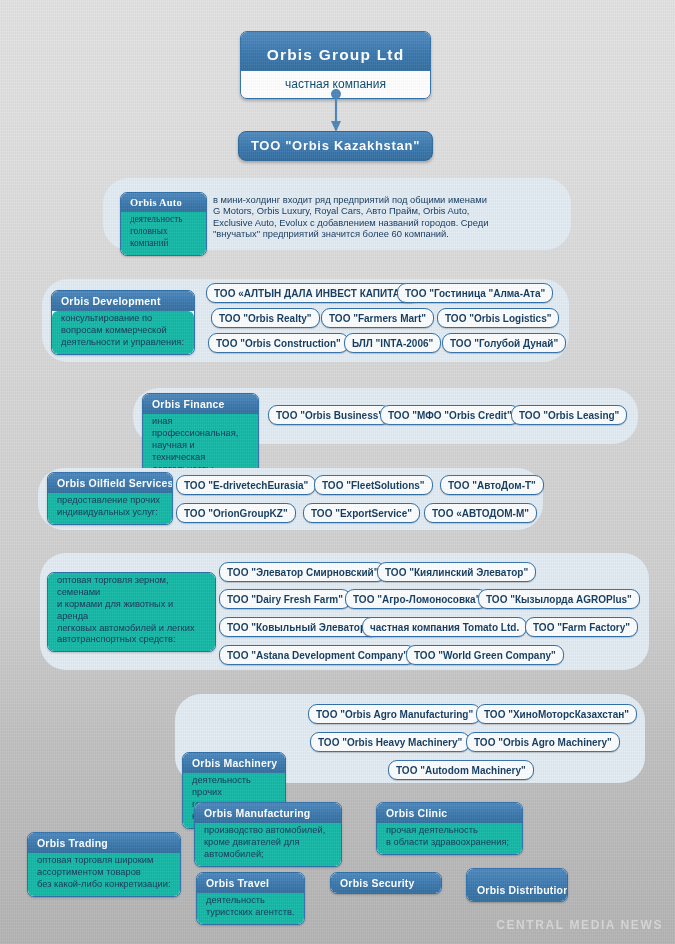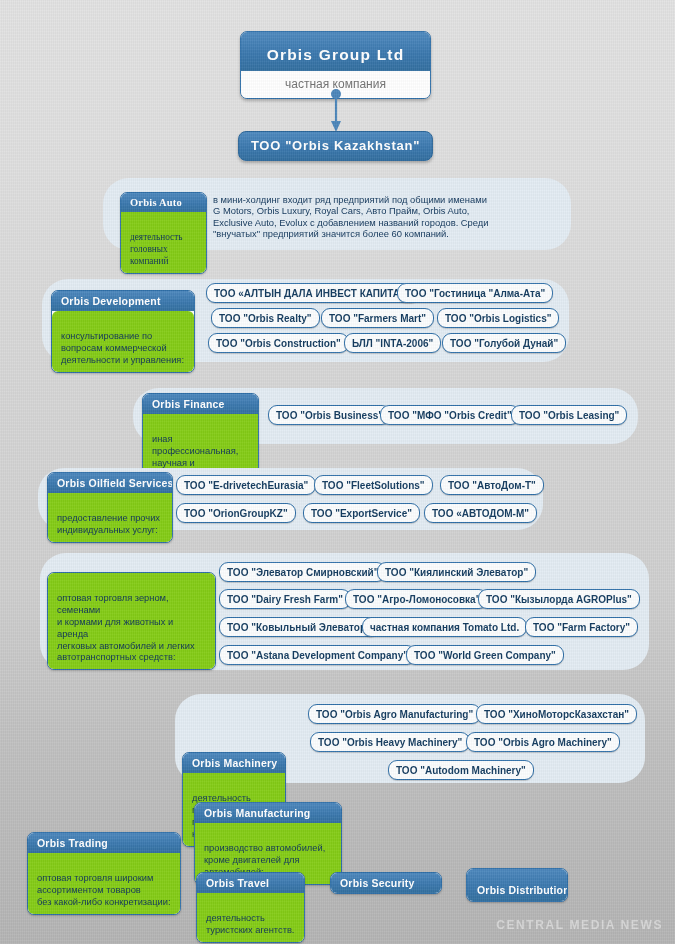--- a/index.html
+++ b/index.html
@@ -28,35 +28,35 @@
     box-shadow:0 1px 1px rgba(0,0,0,.18);
   }
   .unit{position:absolute;border:1.3px solid #2f6fa8;border-radius:7px;overflow:hidden;
         box-shadow:0 1px 2px rgba(0,0,0,.22);background:#fff;}
   .unit .hd{
     background:linear-gradient(to bottom,#4d88bd 0%,#3b78ae 55%,#33709f 100%);
     color:#fff;font-weight:bold;font-size:10.5px;padding:4px 8px 4px 9px;
     letter-spacing:.2px;white-space:nowrap;
   }
   .unit .bd{
-    background:#84cc16;color:#0f3557;font-size:9.3px;line-height:1.28;
-    padding:20px 8px 5px 9px;
+    background:#14b8a6;color:#0f3557;font-size:9.3px;line-height:1.28;
+    padding:2px 8px 5px 9px;
   }
   .unit.noBody .hd{padding:15px 10px 5px 10px;}
 
   
   #top-card{position:absolute;left:240px;top:31px;width:189px;
             border:1.5px solid #2f6fa8;border-radius:7px;overflow:hidden;
             box-shadow:0 2px 3px rgba(0,0,0,.25);}
   #top-card .hd{
     background:linear-gradient(to bottom,#4f8abf 0%,#3b78ae 55%,#336fa0 100%);
     color:#fff;font-weight:bold;font-size:15.5px;text-align:center;
     padding:14px 0 7px;letter-spacing:1.2px;
   }
-  #top-card .bd{background:#fff;color:#737373;font-size:12px;text-align:center;padding:6px 0 7px;}
+  #top-card .bd{background:#fff;color:#0c4a6e;font-size:12px;text-align:center;padding:6px 0 7px;}
 
   #arrow{position:absolute;left:329px;top:88px;width:14px;height:44px;}
 
   #kz-card{position:absolute;left:238px;top:131px;width:193px;
     background:linear-gradient(to bottom,#4f8abf 0%,#3b78ae 55%,#336fa0 100%);
     border:1.4px solid #2b6699;border-radius:8px;
     color:#fff;font-weight:bold;font-size:13px;letter-spacing:.7px;
     text-align:center;padding:6px 0 7px;box-shadow:0 2px 3px rgba(0,0,0,.25);}
 
   #watermark{position:absolute;right:12px;bottom:12px;color:rgba(255,255,255,.45);
@@ -162,20 +162,25 @@
   <div class="pill" style="left:466px;top:732px;height:18px;">ТОО "Orbis Agro Machinery"</div>
   <div class="pill" style="left:388px;top:760px;height:18px;">ТОО "Autodom Machinery"</div>
 
   <div class="unit" style="left:194px;top:802px;width:146px;">
     <div class="hd">Orbis Manufacturing</div>
     <div class="bd" style="white-space:pre-line;">производство автомобилей,
 кроме двигателей для
 автомобилей;</div>
   </div>
 
+  <div class="unit" style="left:376px;top:802px;width:145px;">
+    <div class="hd">Orbis Clinic</div>
+    <div class="bd" style="white-space:pre-line;">прочая деятельность
+в области здравоохранения;</div>
+  </div>
 
   <div class="unit" style="left:27px;top:832px;width:152px;">
     <div class="hd">Orbis Trading</div>
     <div class="bd" style="white-space:pre-line;">оптовая торговля широким
 ассортиментом товаров
 без какой-либо конкретизации:</div>
   </div>
 
   <div class="unit" style="left:196px;top:872px;width:107px;">
     <div class="hd">Orbis Travel</div>

